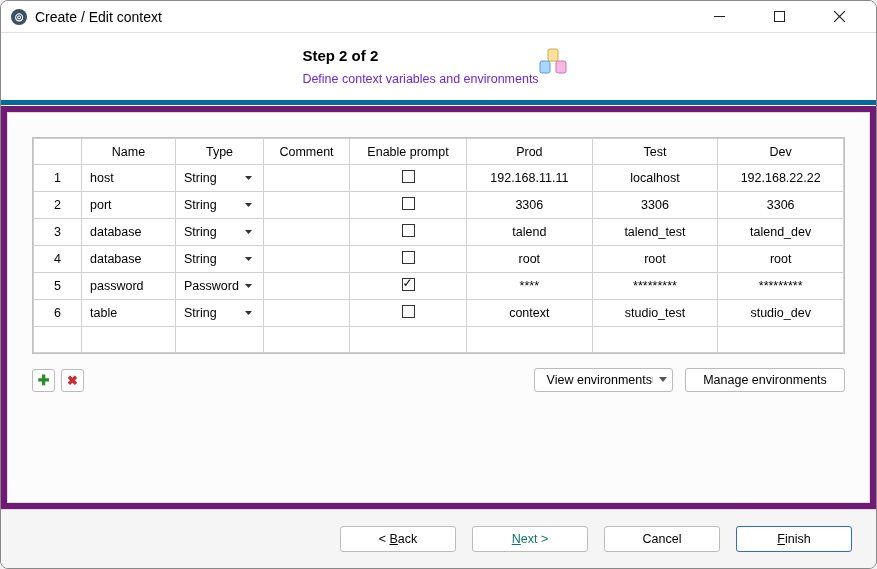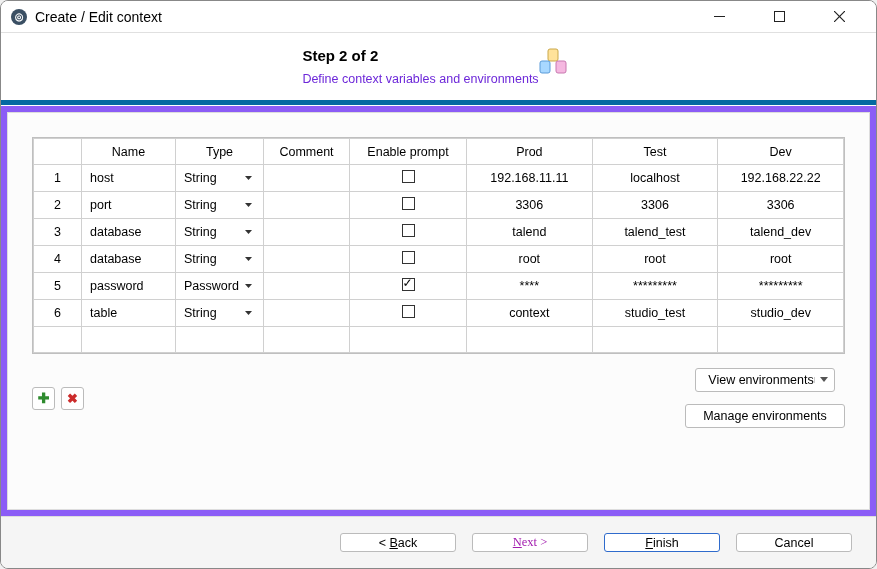--- a/index.html
+++ b/index.html
@@ -49,21 +49,21 @@
       display: flex;
       justify-content: center;
       align-items: flex-start;
     }
     .wizard-header-text h2 { font-size: 15px; font-weight: 600; margin-bottom: 8px; }
     .wizard-header-text p { font-size: 12.5px; color: #6d28d9; }
     .wizard-icon svg { }
 
     .wizard-body {
       flex: 1;
-      background: #8b5cf6;
+      background: #701a75;
       border-top: 1px solid #fff;
       display: flex;
       flex-direction: column;
       padding: 0;
     }
     .body-inner {
       flex: 1;
       margin: 6px;
       background: #fcfcfc;
       border: 1px solid #ddd;
@@ -123,21 +123,21 @@
     .icon-btn {
       width: 23px; height: 23px;
       border: 1px solid #bbb;
       border-radius: 3px;
       background: #fff;
       display: flex; align-items: center; justify-content: center;
       font-weight: bold;
     }
     .add-icon { color: #2e8b2e; font-size: 14px; }
     .del-icon { color: #cc2b2b; font-size: 13px; }
-    .right-btns { display: flex; gap: 12px; align-items: center; flex-direction: column; }
+    .right-btns { display: flex; gap: 12px; align-items: center; }
     .btn {
       border: 1px solid #bbb;
       background: #fff;
       border-radius: 3px;
       padding: 4px 12px;
       font-size: 12.5px;
       min-width: 130px;
       text-align: center;
       height: 24px;
       display: flex; align-items: center; justify-content: center;
@@ -147,23 +147,23 @@
     .btn.with-dd .dd-seg { width: 20px; border-left: 1px solid #ccc; display: flex; align-items: center; justify-content: center; }
 
     .footer {
       background: #f5f5f5;
       border-top: 1px solid #ddd;
       padding: 16px 24px;
       display: flex;
       justify-content: flex-end;
       gap: 16px;
     }
-    .footer .btn { min-width: 116px; height: 19px; }
+    .footer .btn { min-width: 116px; height: 26px; }
     .footer .btn.primary { border: 1.5px solid #2f6bcc; }
-    .footer .btn.disabled { color: #a21caf; font-family: Liberation Serif, serif; }
+    .footer .btn.disabled { color: #0f766e; }
     .mnemonic { text-decoration: underline; }
   </style>
 </head>
 <body>
 
 <div class="window">
 
   <div class="titlebar">
     <div class="titlebar-icon">◎</div>
     <div class="titlebar-text">Create / Edit context</div>
@@ -382,21 +382,21 @@
     </div>
   </div>
 
   <div class="footer">
     <div class="btn">
       <span><span>&lt; </span><span class="mnemonic">B</span><span>ack</span></span>
     </div>
     <div class="btn disabled">
       <span><span class="mnemonic">N</span><span>ext &gt;</span></span>
     </div>
+    <div class="btn">
+      <span>Cancel</span>
+    </div>
     <div class="btn primary">
       <span><span class="mnemonic">F</span><span>inish</span></span>
     </div>
-    <div class="btn">
-      <span>Cancel</span>
-    </div>
   </div>
 
 </div>
 
 </body></html>

